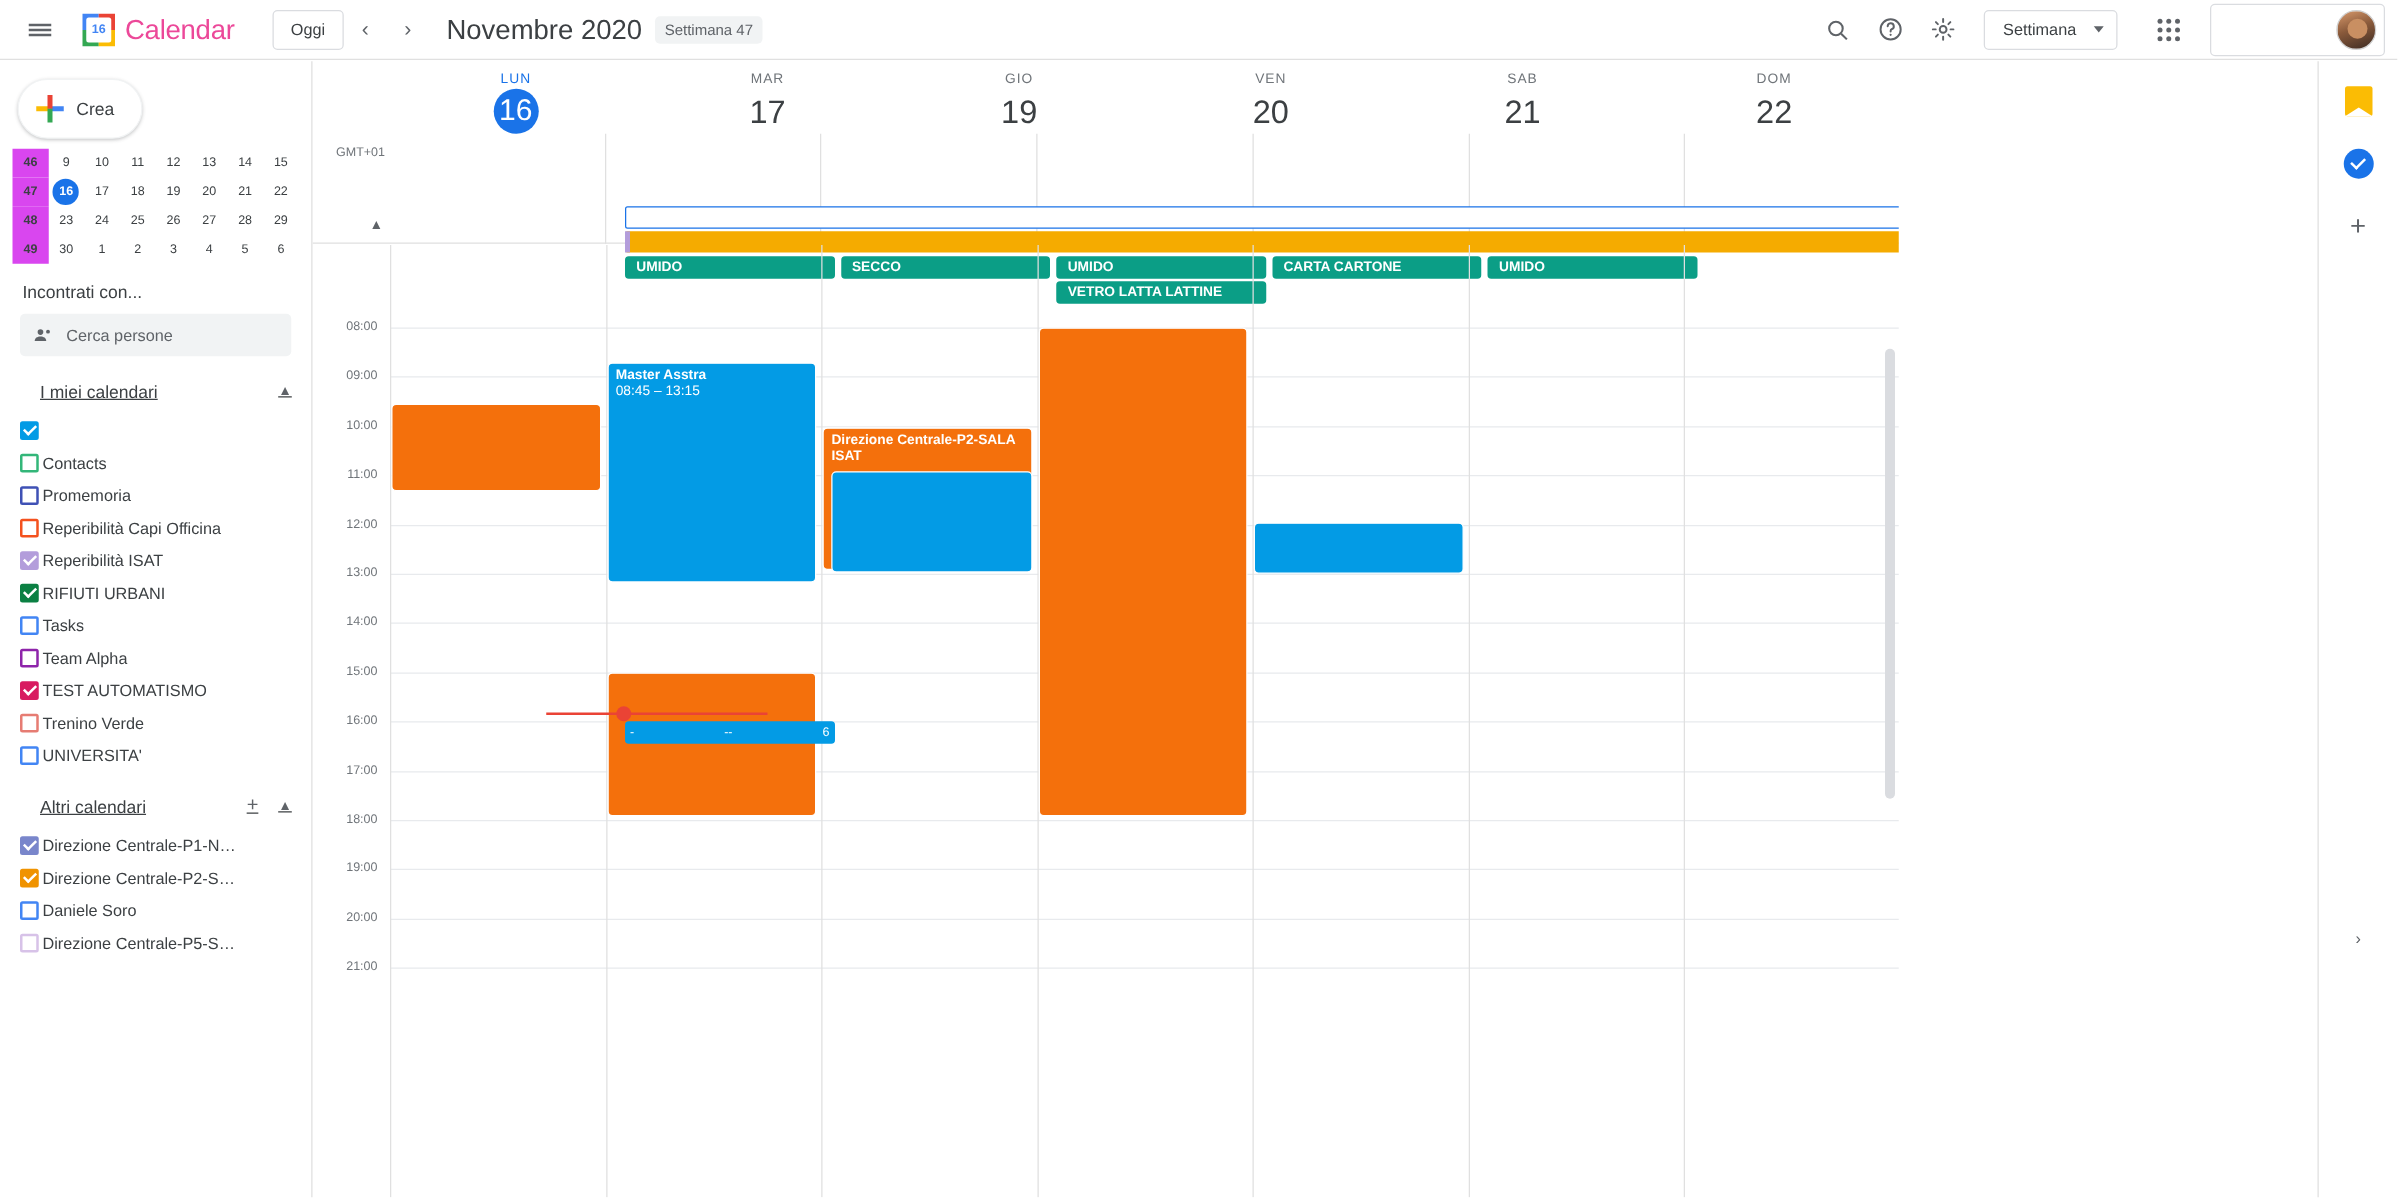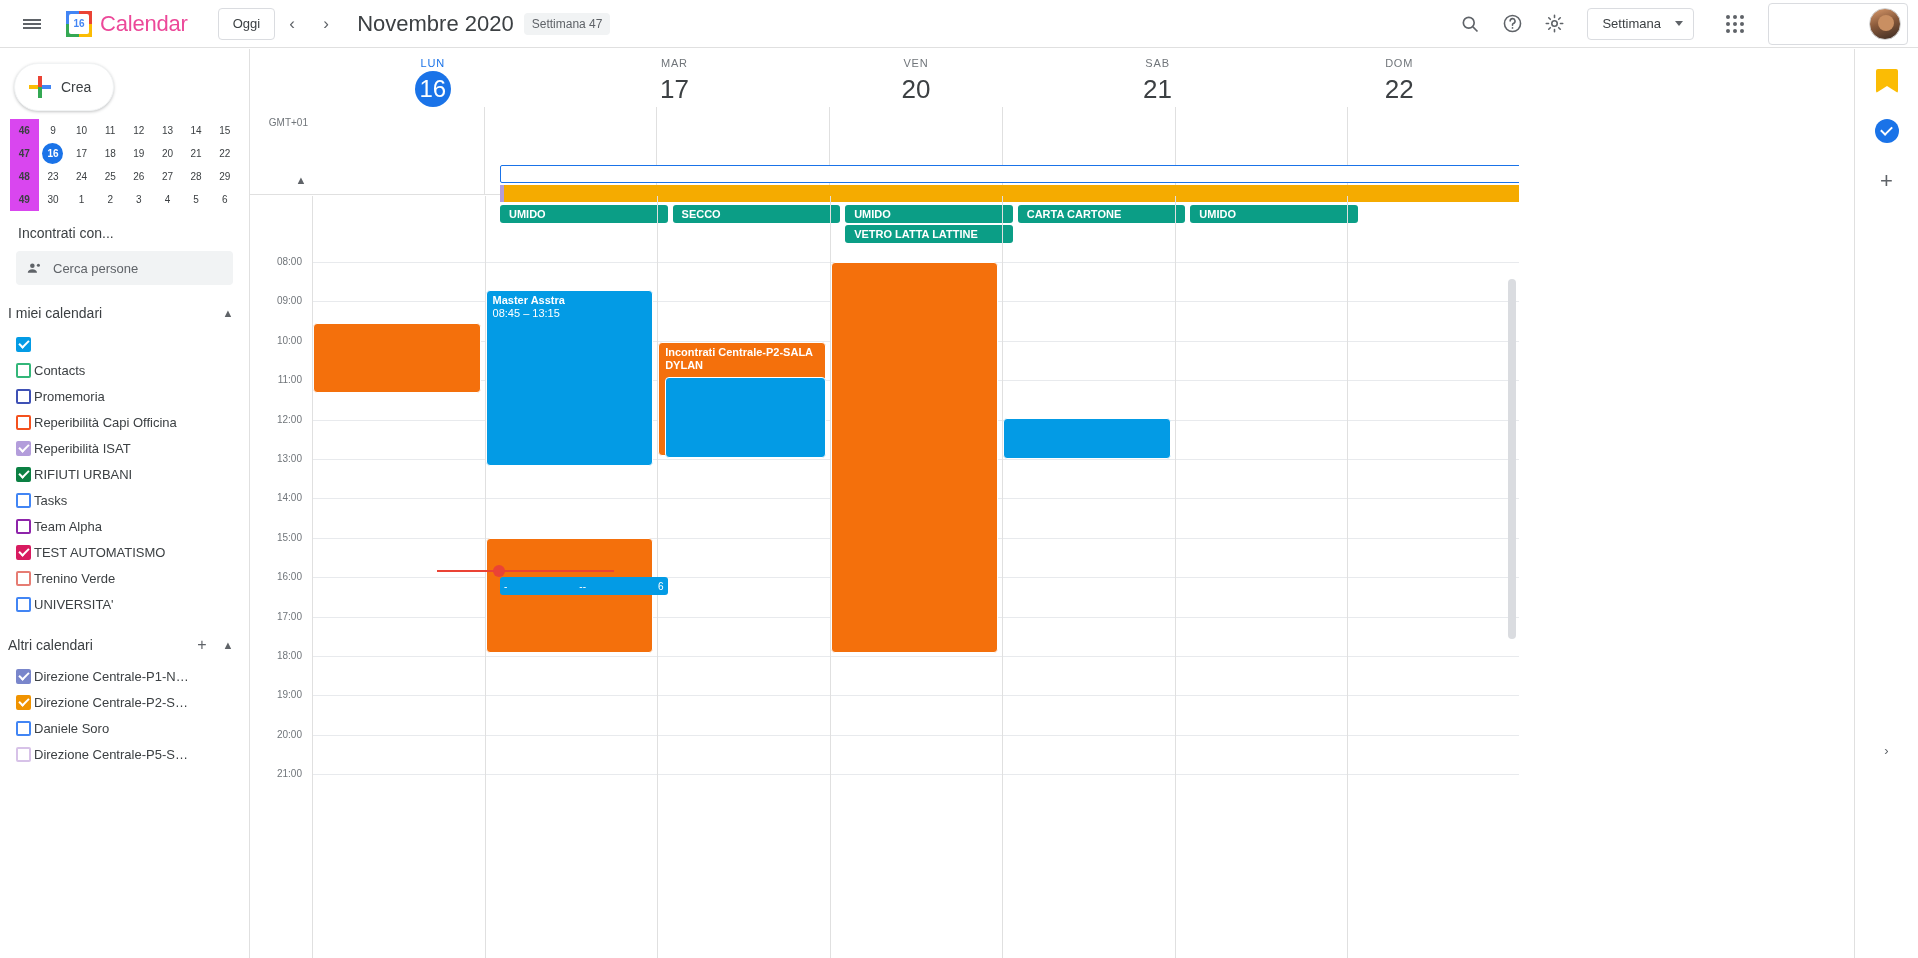--- a/index.html
+++ b/index.html
@@ -87,21 +87,21 @@
   .minical td.day { color:#3c4043; font-weight:normal; cursor:pointer;}
   .minical td.sel div { width:21px;height:21px;line-height:21px;border-radius:50%;
     background:#1a73e8;color:#fff;margin:0 auto;font-weight:bold;}
 
   .sechead { font-size:14px; color:#3c4043; padding:14px 0 6px 18px; }
   .searchpeople { margin:4px 16px 0 16px; height:34px; background:#f1f3f4; border-radius:4px;
     display:flex; align-items:center; padding:0 10px; cursor:text;}
   .searchpeople .ph { font-size:13px; color:#5f6368; margin-left:10px; }
 
   .calsection { margin-top:14px; }
-  .calsection-head { display:flex; align-items:center; padding:0 10px 0 8px; height:28px;}
+  .calsection-head { display:flex; align-items:center; padding:0 10px 0 32px; height:28px;text-decoration:underline;}
   .calsection-head .t { font-size:14px; color:#3c4043; flex:1; }
   .chev { width:22px;height:22px;display:flex;align-items:center;justify-content:center;
     color:#5f6368;cursor:pointer;font-size:11px;}
   .addbtn { width:22px;height:22px;display:flex;align-items:center;justify-content:center;
     color:#5f6368;cursor:pointer;font-size:16px;margin-right:4px;}
   .callist { padding-top:4px; }
   .calrow { display:flex; align-items:center; height:26px; padding-left:16px; cursor:pointer; }
   .cbox { width:15px;height:15px;border-radius:2px;border:2px solid; flex:none;
     display:flex;align-items:center;justify-content:center;}
   .cbox.checked::after { content:""; width:8px;height:4px;border-left:2px solid #fff;
@@ -404,20 +404,24 @@
       <div class="dh-cols" style="display:flex;flex:1">
           <div class="dh-col">
             <div class="dh-dow today">LUN</div>
             <div class="dh-num today">16</div>
           </div>
           <div class="dh-col">
             <div class="dh-dow">MAR</div>
             <div class="dh-num">17</div>
           </div>
           <div class="dh-col">
+            <div class="dh-dow">GIO</div>
+            <div class="dh-num">19</div>
+          </div>
+          <div class="dh-col">
             <div class="dh-dow">VEN</div>
             <div class="dh-num">20</div>
           </div>
           <div class="dh-col">
             <div class="dh-dow">SAB</div>
             <div class="dh-num">21</div>
           </div>
           <div class="dh-col">
             <div class="dh-dow">DOM</div>
             <div class="dh-num">22</div>
@@ -495,21 +499,21 @@
           <div class="daycol"></div>
         </div>
       <div id="timedevents">
           <div class="tevt" style="left: 63px; top: 127px; width: 167.571px; height: 70px; background: rgb(244, 112, 12);"></div>
           <div class="tevt" style="left: 235.571px; top: 94px; width: 167.571px; height: 176px; background: rgb(3, 155, 229);">
             <div class="ttl">Master Asstra</div>
             <div class="tm">08:45 – 13:15</div>
           </div>
           <div class="tevt" style="left: 235.571px; top: 342px; width: 167.571px; height: 115px; background: rgb(244, 112, 12);"></div>
           <div class="tevt" style="left: 408.143px; top: 146px; width: 167.571px; height: 114px; background: rgb(244, 112, 12); z-index: 4;">
-            <div class="ttl">Incontrati Centrale-P2-SALA DYLAN</div>
+            <div class="ttl">Direzione Centrale-P2-SALA ISAT</div>
           </div>
           <div class="tevt" style="left: 415.143px; top: 181px; width: 160.571px; height: 81px; background: rgb(3, 155, 229); z-index: 5;"></div>
           <div class="tevt" style="left: 580.714px; top: 66px; width: 167.571px; height: 391px; background: rgb(244, 112, 12);"></div>
           <div class="tevt" style="left: 753.286px; top: 222px; width: 167.571px; height: 41px; background: rgb(3, 155, 229);"></div>
           <div class="nowline" style="top: 374px; width: 176.571px; left: 187px;"></div>
           <div class="nowdot" style="top: 369px; left: 243px;"></div>
           <div class="smallevt" style="left: 250px; top: 381px; width: 167.571px; height: 18px;">
             <span>-</span>
             <span>--</span>
             <span>6</span>

